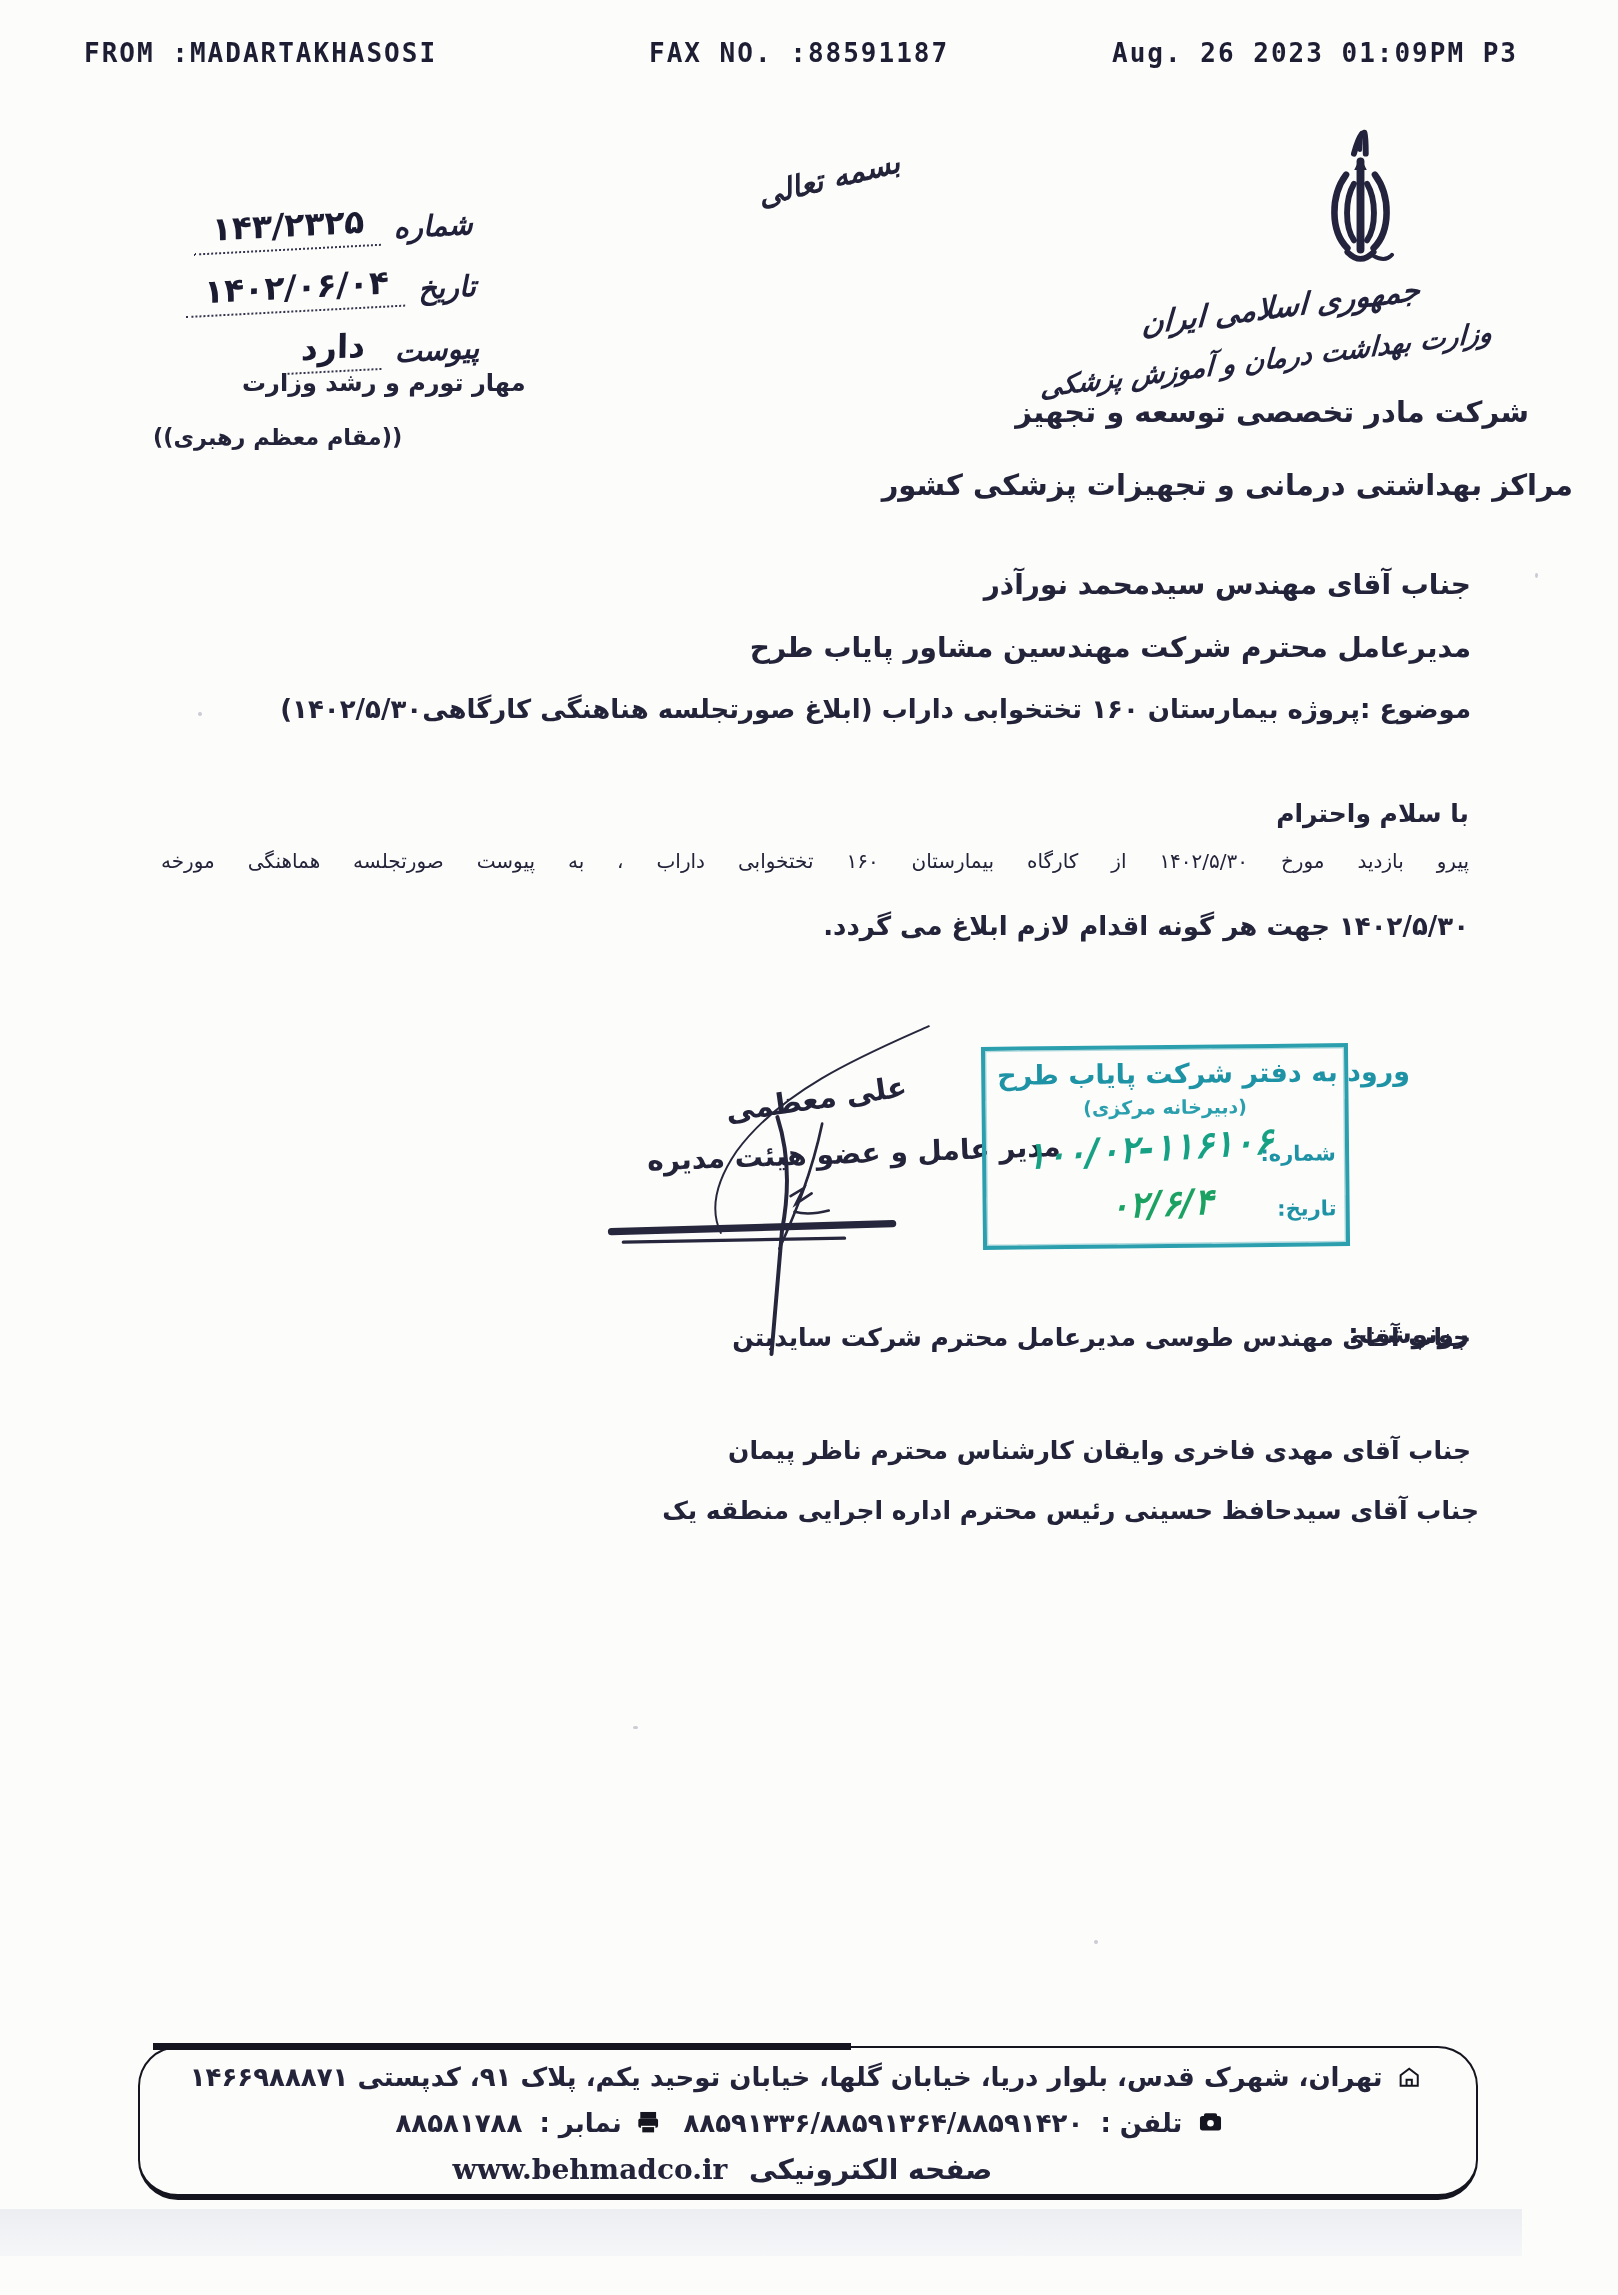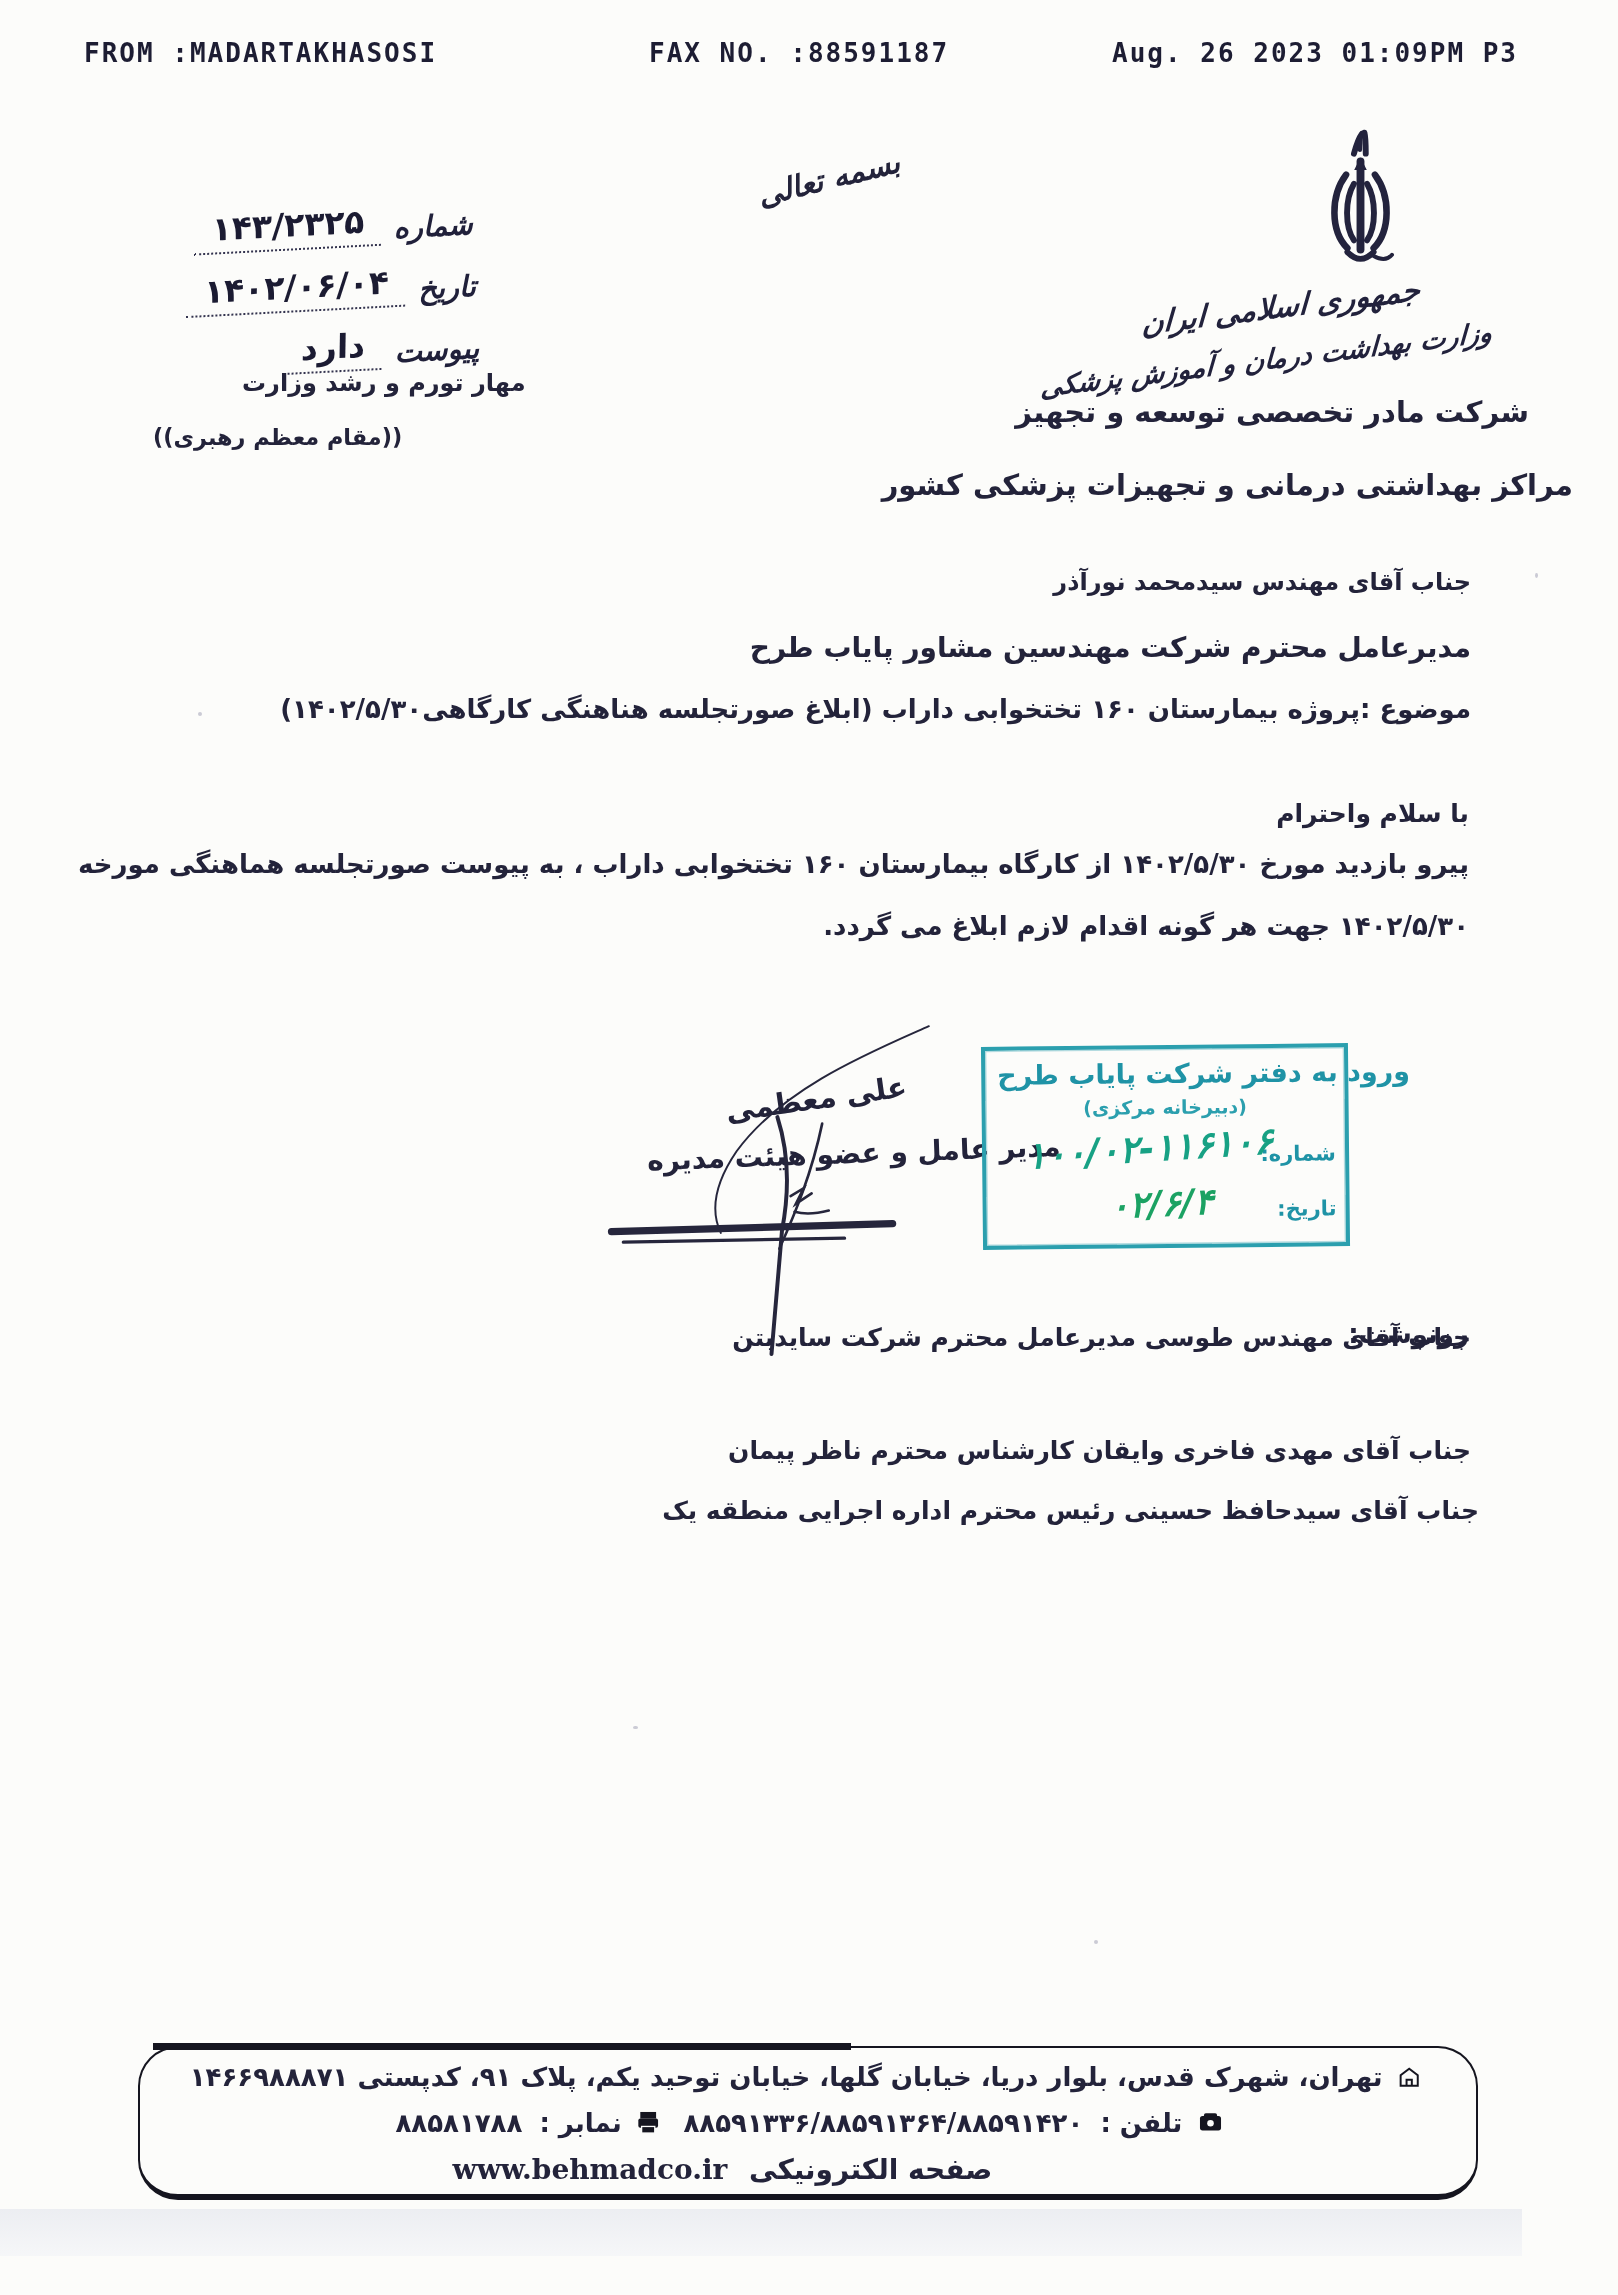--- a/index.html
+++ b/index.html
@@ -82,26 +82,26 @@
     </div>
     <div class="refrow">
       <span class="reflabel">پیوست</span>
       <span class="refval">دارد</span>
     </div>
   </div>
 
   <div class="abs rtl b nowrap" style="left:242px; top:369px; font-size:24px;">مهار تورم و رشد وزارت</div>
   <div class="abs rtl b nowrap" style="left:153px; top:424px; font-size:22.4px;">((مقام معظم رهبری))</div>
 
-  <div class="abs rtl b nowrap" style="right:148px; top:568px; font-size:24px;">جناب آقای مهندس سیدمحمد نورآذر</div>
+  <div class="abs rtl b nowrap" style="right:148px; top:568px; font-size:28px;">جناب آقای مهندس سیدمحمد نورآذر</div>
   <div class="abs rtl b nowrap" style="right:148px; top:631px; font-size:28px;">مدیرعامل محترم شرکت مهندسین مشاور پایاب طرح</div>
   <div class="abs rtl b nowrap" style="right:148px; top:694px; font-size:26px;">موضوع :پروژه بیمارستان ۱۶۰ تختخوابی داراب (ابلاغ صورتجلسه هناهنگی کارگاهی۱۴۰۲/۵/۳۰)</div>
 
   <div class="abs rtl nowrap" style="right:150px; top:799px; font-size:25px; font-weight:600;">با سلام واحترام</div>
-  <div class="abs rtl" style="right:150px; left:161px; top:849px; font-size:26px; font-weight:700; text-align:justify; text-align-last:justify; white-space:nowrap;">پیرو بازدید مورخ ۱۴۰۲/۵/۳۰ از کارگاه بیمارستان ۱۶۰ تختخوابی داراب ، به پیوست صورتجلسه هماهنگی مورخه</div>
+  <div class="abs rtl" style="right:150px; left:161px; top:849px; font-size:20px; font-weight:400; text-align:justify; text-align-last:justify; white-space:nowrap;">پیرو بازدید مورخ ۱۴۰۲/۵/۳۰ از کارگاه بیمارستان ۱۶۰ تختخوابی داراب ، به پیوست صورتجلسه هماهنگی مورخه</div>
   <div class="abs rtl nowrap" style="right:150px; top:911px; font-size:26px; font-weight:600;">۱۴۰۲/۵/۳۰ جهت هر گونه اقدام لازم ابلاغ می گردد.</div>
 
   <div class="abs rtl b sig-name" style="left:725px; top:1082px; font-size:29px;">علی معظمی</div>
   <div class="abs rtl b sig-title" style="left:647px; top:1137px; font-size:28px;">مدیر عامل و عضو هیئت مدیره</div>
   <div class="abs" style="left:560px; top:988px;">
     <svg width="527" height="395" viewBox="0 0 800 600" fill="none" stroke="#26263c" stroke-linecap="round">
       <path d="M560 58 C470 98 338 152 268 248 C238 292 226 334 244 372" stroke-width="3"></path>
       <path d="M78 370 L505 358" stroke-width="11"></path>
       <path d="M96 386 L432 380" stroke-width="5"></path>
       <path d="M330 196 C346 246 350 300 337 368 L321 556" stroke-width="6"></path>

